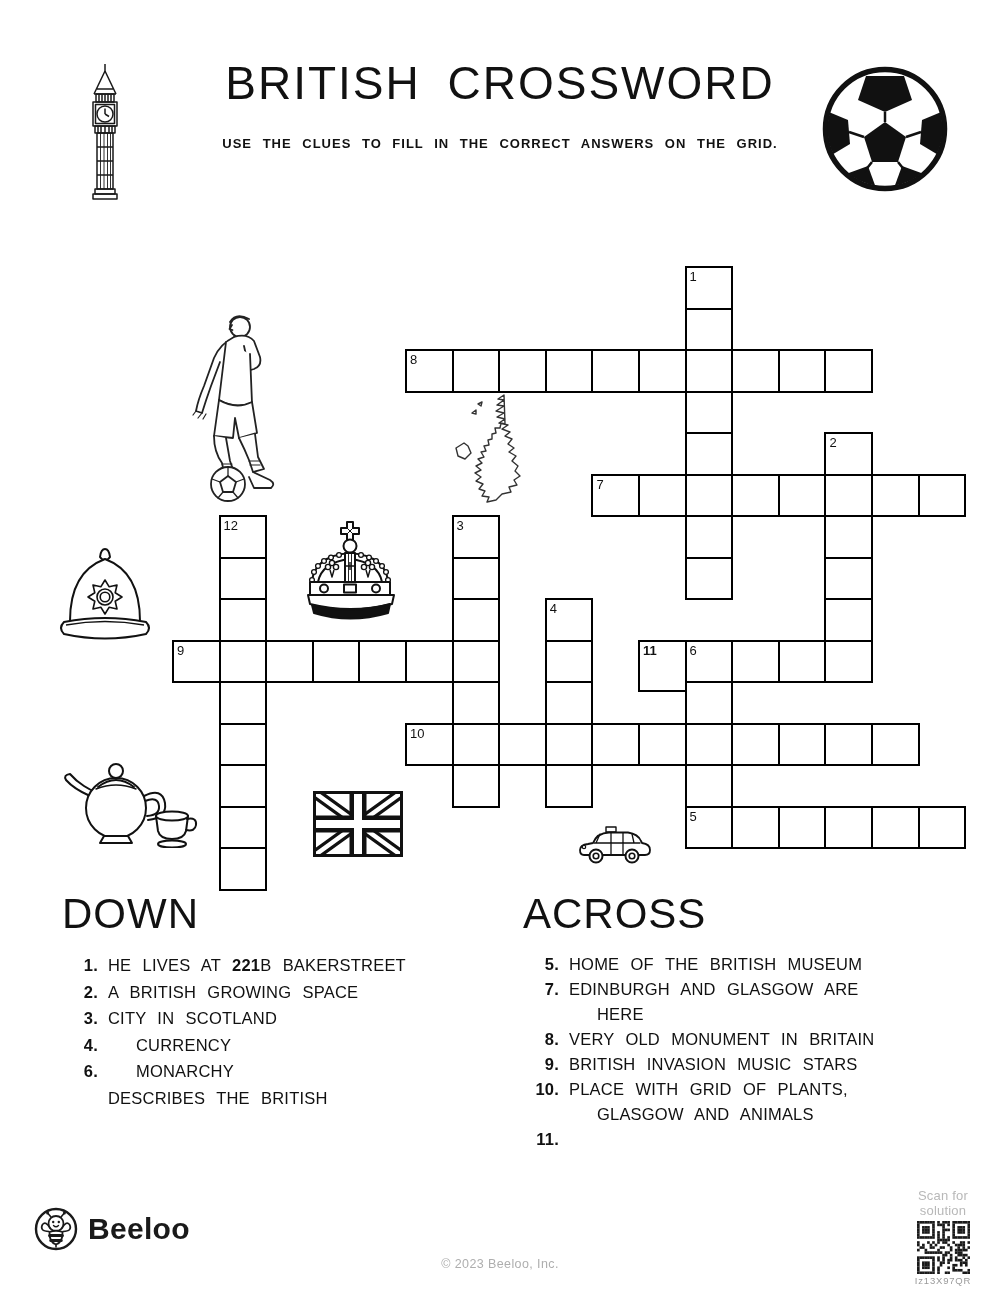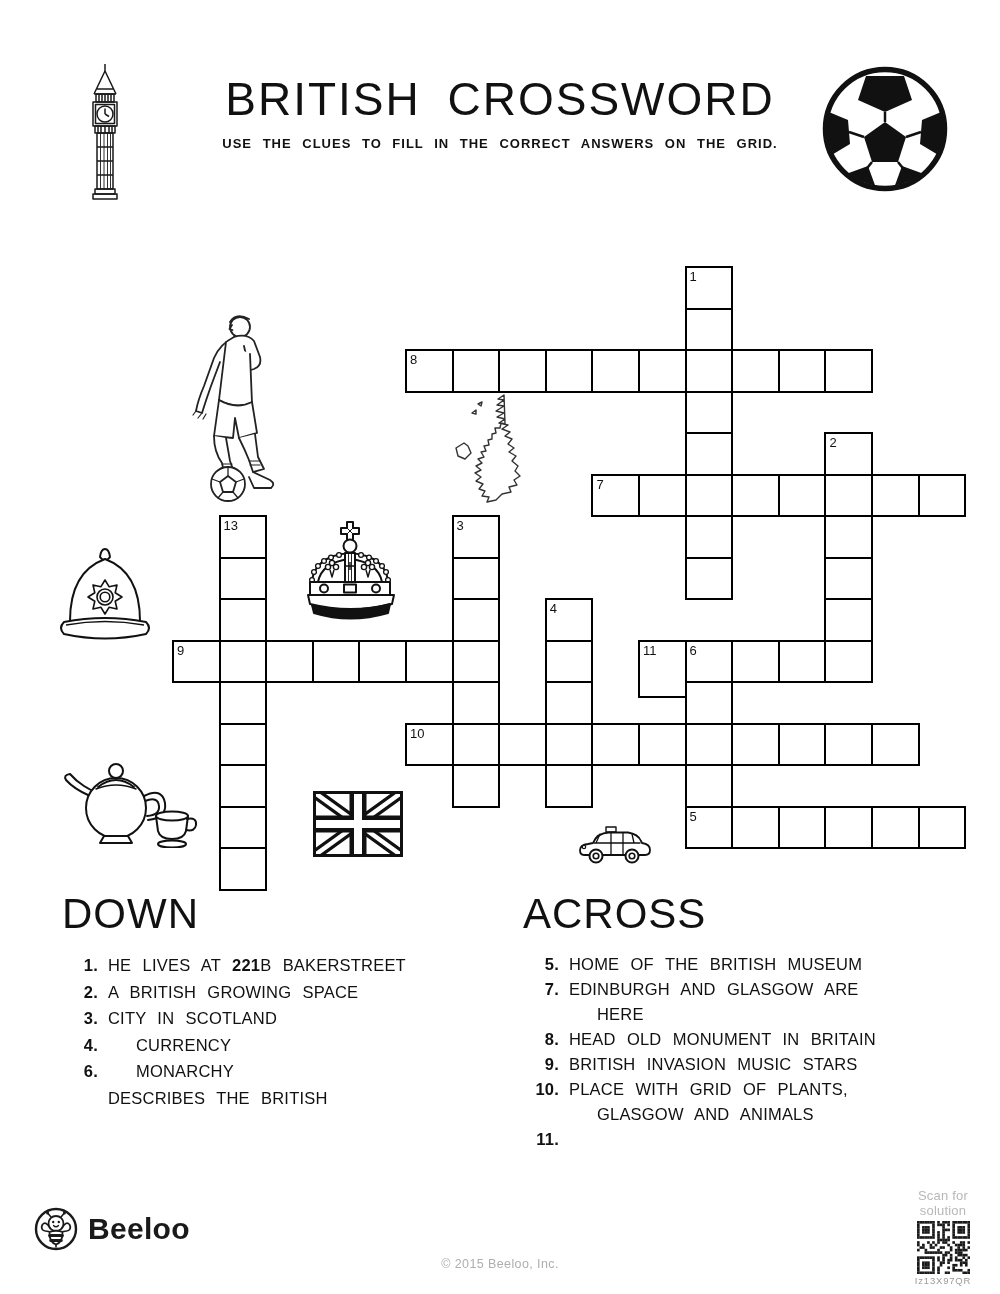--- a/index.html
+++ b/index.html
@@ -3,21 +3,21 @@
 <meta charset="utf-8">
 <style>
   html,body{margin:0;padding:0;}
   body{
     width:1000px;height:1294px;position:relative;background:#fff;
     font-family:"Liberation Sans", sans-serif;color:#1a1a1a;overflow:hidden;
   }
   .abs{position:absolute;}
   
   .title{
-    position:absolute;left:0;right:0;top:72px;text-align:center;
+    position:absolute;left:0;right:0;top:56px;text-align:center;
     font-size:46px;font-weight:300;letter-spacing:2px;word-spacing:12px;color:#111;
   }
   .subtitle{
     position:absolute;left:0;right:0;top:136px;text-align:center;
     font-size:13px;font-weight:700;letter-spacing:1px;word-spacing:6px;color:#111;
   }
   
   #crossword-grid .cell{
     position:absolute;box-sizing:border-box;border:2px solid #000;background:#fff;
   }
@@ -122,21 +122,21 @@
     <div class="cell" style="left: 917.6px; top: 473.5px; width: 48.6px; height: 43.5px; border-color: rgb(0, 0, 0);"></div>
     <div class="cell" style="left: 172px; top: 639.5px; width: 48.6px; height: 43.5px; border-color: rgb(0, 0, 0);">
       <span class="num">9</span>
     </div>
     <div class="cell" style="left: 218.6px; top: 639.5px; width: 48.6px; height: 43.5px; border-color: rgb(0, 0, 0);"></div>
     <div class="cell" style="left: 265.2px; top: 639.5px; width: 48.6px; height: 43.5px; border-color: rgb(0, 0, 0);"></div>
     <div class="cell" style="left: 311.8px; top: 639.5px; width: 48.6px; height: 43.5px; border-color: rgb(0, 0, 0);"></div>
     <div class="cell" style="left: 358.4px; top: 639.5px; width: 48.6px; height: 43.5px; border-color: rgb(0, 0, 0);"></div>
     <div class="cell" style="left: 405px; top: 639.5px; width: 48.6px; height: 43.5px; border-color: rgb(0, 0, 0);"></div>
     <div class="cell" style="left: 451.6px; top: 639.5px; width: 48.6px; height: 43.5px; border-color: rgb(0, 0, 0);"></div>
-    <div class="cell" style="left: 638px; top: 639.5px; width: 48.6px; height: 58px; border-color: rgb(0, 0, 0);">
+    <div class="cell" style="left: 638px; top: 639.5px; width: 48.6px; height: 52px; border-color: rgb(0, 0, 0); font-weight: bold;">
       <span class="num">11</span>
     </div>
     <div class="cell" style="left: 684.6px; top: 639.5px; width: 48.6px; height: 43.5px; border-color: rgb(0, 0, 0);">
       <span class="num">6</span>
     </div>
     <div class="cell" style="left: 731.2px; top: 639.5px; width: 48.6px; height: 43.5px; border-color: rgb(0, 0, 0);"></div>
     <div class="cell" style="left: 777.8px; top: 639.5px; width: 48.6px; height: 43.5px; border-color: rgb(0, 0, 0);"></div>
     <div class="cell" style="left: 824.4px; top: 639.5px; width: 48.6px; height: 43.5px; border-color: rgb(0, 0, 0);"></div>
     <div class="cell" style="left: 405px; top: 722.5px; width: 48.6px; height: 43.5px; border-color: rgb(0, 0, 0);">
       <span class="num">10</span>
@@ -182,21 +182,21 @@
     <div class="cell" style="left: 451.6px; top: 764px; width: 48.6px; height: 43.5px; border-color: rgb(0, 0, 0);"></div>
     <div class="cell" style="left: 544.8px; top: 598px; width: 48.6px; height: 43.5px; border-color: rgb(0, 0, 0);">
       <span class="num">4</span>
     </div>
     <div class="cell" style="left: 544.8px; top: 639.5px; width: 48.6px; height: 43.5px; border-color: rgb(0, 0, 0);"></div>
     <div class="cell" style="left: 544.8px; top: 681px; width: 48.6px; height: 43.5px; border-color: rgb(0, 0, 0);"></div>
     <div class="cell" style="left: 544.8px; top: 764px; width: 48.6px; height: 43.5px; border-color: rgb(0, 0, 0);"></div>
     <div class="cell" style="left: 684.6px; top: 681px; width: 48.6px; height: 43.5px; border-color: rgb(0, 0, 0);"></div>
     <div class="cell" style="left: 684.6px; top: 764px; width: 48.6px; height: 43.5px; border-color: rgb(0, 0, 0);"></div>
     <div class="cell" style="left: 218.6px; top: 515px; width: 48.6px; height: 43.5px; border-color: rgb(0, 0, 0);">
-      <span class="num">13</span>
+      <span class="num">12</span>
     </div>
     <div class="cell" style="left: 218.6px; top: 556.5px; width: 48.6px; height: 43.5px; border-color: rgb(0, 0, 0);"></div>
     <div class="cell" style="left: 218.6px; top: 598px; width: 48.6px; height: 43.5px; border-color: rgb(0, 0, 0);"></div>
     <div class="cell" style="left: 218.6px; top: 681px; width: 48.6px; height: 43.5px; border-color: rgb(0, 0, 0);"></div>
     <div class="cell" style="left: 218.6px; top: 722.5px; width: 48.6px; height: 43.5px; border-color: rgb(0, 0, 0);"></div>
     <div class="cell" style="left: 218.6px; top: 764px; width: 48.6px; height: 43.5px; border-color: rgb(0, 0, 0);"></div>
     <div class="cell" style="left: 218.6px; top: 805.5px; width: 48.6px; height: 43.5px; border-color: rgb(0, 0, 0);"></div>
     <div class="cell" style="left: 218.6px; top: 847px; width: 48.6px; height: 43.5px; border-color: rgb(0, 0, 0);"></div>
   </div>
 
@@ -385,21 +385,21 @@
       <div class="clue">
         <span class="clue-num">7.</span>
         <div class="clue-body">
           <div class="clue-line"><span>EDINBURGH AND GLASGOW ARE</span></div>
           <div class="clue-line cont"><span>HERE</span></div>
         </div>
       </div>
       <div class="clue">
         <span class="clue-num">8.</span>
         <div class="clue-body">
-          <div class="clue-line"><span>HEAD OLD MONUMENT IN BRITAIN</span></div>
+          <div class="clue-line"><span>VERY OLD MONUMENT IN BRITAIN</span></div>
         </div>
       </div>
       <div class="clue">
         <span class="clue-num">9.</span>
         <div class="clue-body">
           <div class="clue-line"><span>BRITISH INVASION MUSIC STARS</span></div>
         </div>
       </div>
       <div class="clue">
         <span class="clue-num">10.</span>
@@ -429,21 +429,21 @@
       <path d="M15.6 28.5 H28.4" stroke-width="3"></path>
       <path d="M16.8 33.5 H27.2" stroke-width="3"></path>
       <path d="M22 37.5 L22 40" stroke-width="1.6"></path>
       <path d="M15 24.5 Q5 24 8.5 17.5 Q12 13.5 16 21.5" stroke-width="1.6" fill="#fff"></path>
       <path d="M29 24.5 Q39 24 35.5 17.5 Q32 13.5 28 21.5" stroke-width="1.6" fill="#fff"></path>
     </svg>
   </span>
   <span class="brand-name">Beeloo</span>
 </div>
 
-<div class="copyright">© 2015 Beeloo, Inc.</div>
+<div class="copyright">© 2023 Beeloo, Inc.</div>
 
 <div class="qr-block">
   <div class="qr-caption">Scan for solution</div>
   <svg id="qr" width="53" height="53" viewBox="0 0 21 21">
       <rect x="0" y="0" width="1.05" height="1.05" fill="#1a1a1a"></rect>
       <rect x="1" y="0" width="1.05" height="1.05" fill="#1a1a1a"></rect>
       <rect x="2" y="0" width="1.05" height="1.05" fill="#1a1a1a"></rect>
       <rect x="3" y="0" width="1.05" height="1.05" fill="#1a1a1a"></rect>
       <rect x="4" y="0" width="1.05" height="1.05" fill="#1a1a1a"></rect>
       <rect x="5" y="0" width="1.05" height="1.05" fill="#1a1a1a"></rect>

